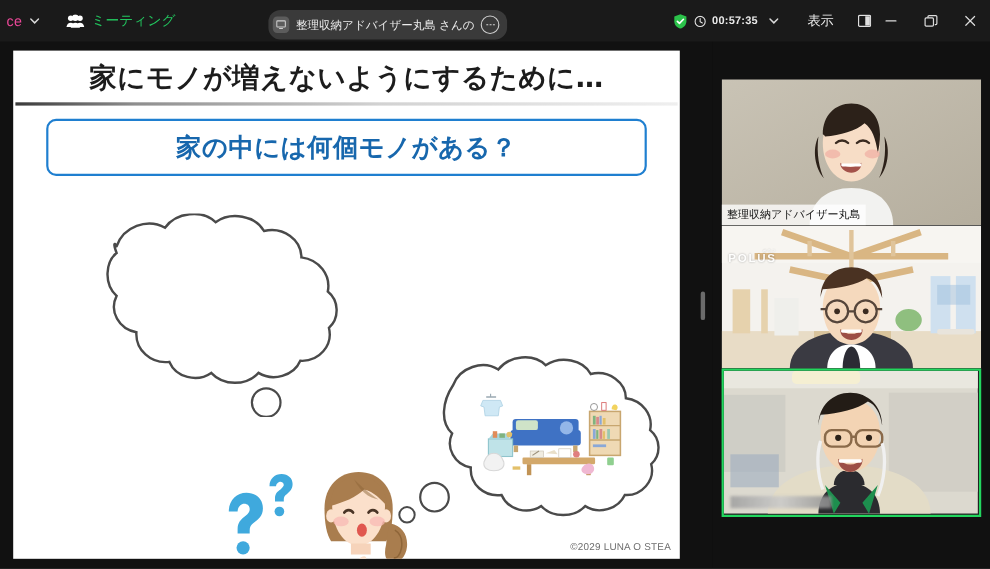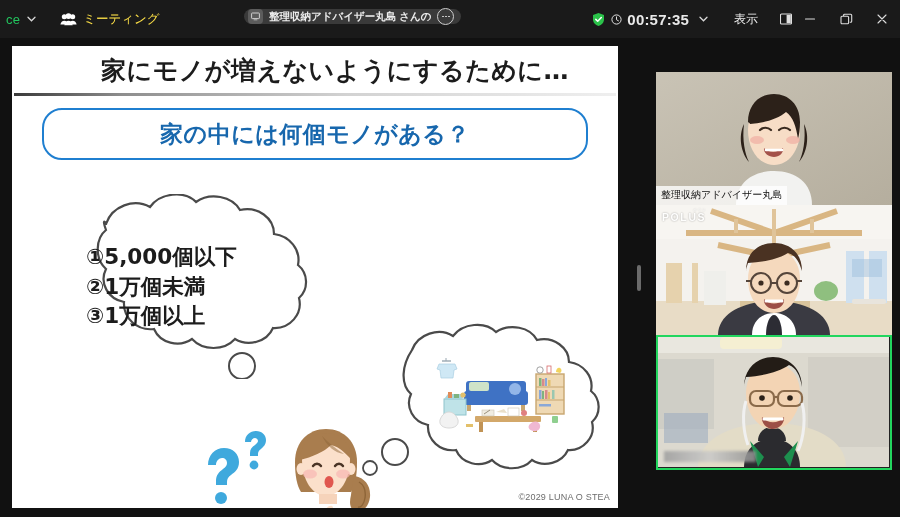--- a/index.html
+++ b/index.html
@@ -10,77 +10,76 @@
     -webkit-font-smoothing:antialiased;
   }
   .app{position:relative;width:900px;height:517px;background:#111111;overflow:hidden;}
 
   
   .topbar{
     position:absolute;left:0;top:0;width:900px;height:38px;
     background:#1a1a1a;display:flex;align-items:center;
   }
   .tb-left{display:flex;align-items:center;height:38px;padding-left:6px;gap:2px;}
-  .tb-app{color:#22c55e;font-size:13px;letter-spacing:.2px;}
+  .tb-app{color:#ec4899;font-size:13px;letter-spacing:.2px;}
   .chev{
     width:18px;height:18px;display:flex;align-items:center;justify-content:center;
     color:#d8d8d8;font-size:9px;
   }
   .tb-meeting{display:flex;align-items:center;gap:6px;margin-left:18px;}
   .people-ico{display:block;}
-  .tb-meet-label{color:#fde047;font-size:12.5px;}
+  .tb-meet-label{color:#22c55e;font-size:12.5px;}
 
   .sharechip{
-    position:absolute;left:244px;top:9px;height:15px;
+    position:absolute;left:244px;top:9px;height:27px;
     display:flex;align-items:center;gap:6px;
-    background:#3a3a3a;border-radius:11px;padding:0 7px 0 4px;font-weight:bold;
+    background:#3a3a3a;border-radius:11px;padding:0 7px 0 4px;
   }
   .share-ico{
     width:15px;height:15px;border-radius:4px;background:#5c5c5c;
     display:flex;align-items:center;justify-content:center;
   }
   .sharechip-label{color:#ededed;font-size:10.5px;white-space:nowrap;}
   .dots{
     width:15px;height:15px;border-radius:50%;border:1.2px solid #cfcfcf;
     display:flex;align-items:center;justify-content:center;gap:1.4px;
   }
   .dots i{width:1.7px;height:1.7px;border-radius:50%;background:#d8d8d8;display:block;}
 
   .tb-right{position:absolute;right:0;top:0;height:38px;display:flex;align-items:center;}
   .timerbox{display:flex;align-items:center;gap:5px;}
   .shield{width:15px;height:15px;display:block;}
   .clock-ico{width:11px;height:11px;display:block;}
-  .timer-text{color:#e9e9e9;font-size:15px;font-weight:bold;letter-spacing:.2px;}
+  .timer-text{color:#e9e9e9;font-size:10px;font-weight:bold;letter-spacing:.2px;}
   .viewbtn{display:flex;align-items:center;gap:22px;margin-left:22px;}
   .view-label{color:#ededed;font-size:12px;}
   .view-ico{width:12px;height:12px;display:block;}
   .wbtn{
     width:36px;height:38px;display:flex;align-items:center;justify-content:center;
   }
   .wbtn svg{display:block;}
 
   
   .stage{position:absolute;left:0;top:38px;width:630px;height:479px;background:#111;}
   .slide{
     position:absolute;left:12px;top:8px;width:606px;height:462px;background:#ffffff;
     overflow:hidden;
   }
   .slide-title{
     position:absolute;left:0;top:8px;width:606px;text-align:center;
     font-size:25px;font-weight:bold;color:#1c1c1c;letter-spacing:.5px;
     font-family:"DejaVu Sans","Liberation Sans",sans-serif;
-    margin-left:20px;
   }
   .title-rule{
     position:absolute;left:2px;top:47px;width:602px;height:3px;
     background:linear-gradient(90deg,#3a3a3a 0%,#8e8e8e 18%,#d2d2d2 55%,#efefef 100%);
   }
   .qbox-inner{
     position:absolute;left:30px;top:62px;width:546px;height:52px;
-    border:2.4px solid #1f7fd0;border-radius:20px;box-sizing:border-box;
+    border:2.4px solid #1f7fd0;border-radius:9px;box-sizing:border-box;
     display:flex;align-items:center;justify-content:center;
   }
   .qbox-text{
     font-size:23px;font-weight:bold;color:#1767ad;letter-spacing:.5px;
     font-family:"DejaVu Sans","Liberation Sans",sans-serif;
   }
 
   .bubble-l{position:absolute;left:34px;top:148px;width:330px;height:185px;}
   .opts{
     position:absolute;left:74px;top:196px;
@@ -109,21 +108,21 @@
   .tile{position:absolute;left:8px;width:236px;overflow:hidden;background:#222;}
   .tile.t1{top:34px;height:133px;}
   .tile.t2{top:167px;height:130px;}
   .tile.t3{top:297px;height:135px;border:2.5px solid #22d65e;box-sizing:border-box;}
   .tile-name{
     position:absolute;left:0;bottom:0;padding:2px 5px 3px 5px;
     background:rgba(255,255,255,.78);color:#111;font-size:10px;
     max-width:200px;white-space:nowrap;overflow:hidden;
   }
   .wm{
-    position:absolute;left:6px;top:4px;color:#fff;opacity:.92;
+    position:absolute;left:6px;top:22px;color:#fff;opacity:.92;
     font-size:10.5px;font-weight:bold;letter-spacing:1.6px;line-height:1;
     text-shadow:0 0 2px rgba(0,0,0,.4);
     text-align:right;
   }
   .wm small{display:block;font-size:3.4px;letter-spacing:.8px;font-weight:normal;}
   .blurbar{
     position:absolute;left:6px;bottom:6px;width:92px;height:11px;
     background:linear-gradient(90deg,#9d9d9d,#c9c9c9,#8f8f8f);
     filter:blur(1.6px);opacity:.85;
   }
@@ -239,25 +238,20 @@
         <svg width="330" height="185" viewBox="0 0 330 185">
           <g fill="#ffffff" stroke="#4a4a4a" stroke-width="2.2">
             <path d="M60 30c6-18 28-26 44-17 10-14 34-17 46-5 14-10 36-6 44 8 18-4 34 8 34 24 16 2 27 16 24 31 10 8 11 24 1 33 4 16-9 31-26 30-6 14-25 19-38 11-11 12-32 12-43 0-13 9-32 4-38-10-17 2-31-11-30-27-16-3-25-19-18-33-12-11-10-31 0-39-5-14 1-6 0-6z"></path>
           </g>
           <g fill="#ffffff" stroke="#4a4a4a" stroke-width="2">
             <circle cx="196" cy="172" r="13"></circle>
           </g>
         </svg>
       </div>
 
-      <div class="opts">
-        <div>①5,000個以下</div>
-        <div>②1万個未満</div>
-        <div>③1万個以上</div>
-      </div>
 
       <div class="bubble-r">
         <svg width="285" height="165" viewBox="0 0 285 165">
           <path d="M62 34c6-16 27-23 41-14 10-13 32-15 43-4 14-9 34-5 41 8 17-4 32 8 32 22 15 2 25 15 22 29 10 8 10 23 1 31 4 15-9 29-24 28-6 13-24 18-36 10-10 11-30 11-40 0-12 8-30 4-36-10-16 2-29-10-28-25-15-3-23-18-17-31-11-10-9-29 1-44z" fill="#ffffff" stroke="#4a4a4a" stroke-width="2.2"></path>
           <circle cx="45" cy="136" r="13" fill="#ffffff" stroke="#4a4a4a" stroke-width="2"></circle>
           <circle cx="20" cy="152" r="7" fill="#ffffff" stroke="#4a4a4a" stroke-width="1.8"></circle>
         </svg>
       </div>
 
       <div class="room">

